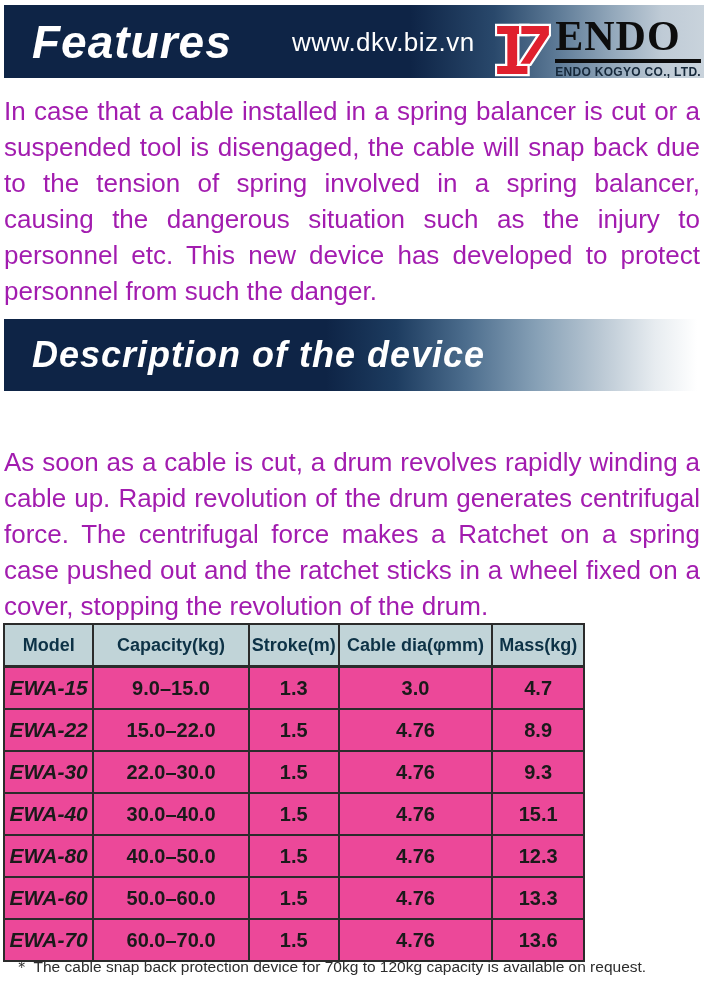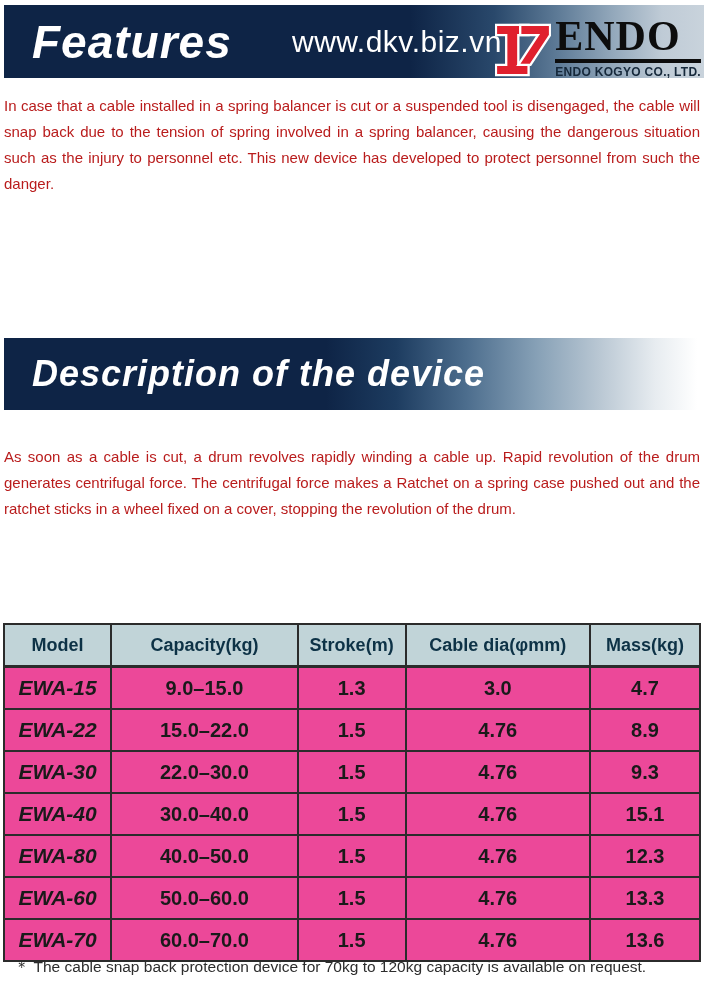--- a/index.html
+++ b/index.html
@@ -7,55 +7,55 @@
     position:relative;width:704px;height:981px;background:#ffffff;overflow:hidden;
     font-family:"Liberation Sans",sans-serif;color:#2d2d2d;
   }
   
   .banner{position:absolute;left:4px;right:0;display:flex;align-items:center;}
   .banner-features{
     top:5px;height:73px;
     background:linear-gradient(90deg,#0e2446 0%,#0e2446 58%,#29486b 70%,#5d7a96 79%,#93a8bb 87%,#bfcbd6 94%,#c9d3dc 100%);
   }
   .banner-desc{
-    top:338px;height:72px;
+    top:319px;height:72px;
     background:linear-gradient(90deg,#0e2446 0%,#0e2446 46%,#1d3c60 56%,#4c6d8d 66%,#86a0b6 76%,#b9c7d3 85%,#e7ecf0 93%,#ffffff 99%);
   }
   .banner-title{
     font-style:italic;font-weight:bold;color:#ffffff;
     font-size:46px;letter-spacing:1px;padding-left:28px;white-space:nowrap;
   }
   .banner-desc .banner-title{font-size:36px;}
   .website{
     position:absolute;left:288px;top:50%;transform:translateY(-50%);
-    color:#ffffff;font-size:30px;font-weight:400;letter-spacing:0.5px;white-space:nowrap;
+    color:#ffffff;font-size:26px;font-weight:400;letter-spacing:0.5px;white-space:nowrap;
   }
   
   .logo{position:absolute;right:3px;top:12px;display:flex;align-items:flex-end;}
   .logo-mark{width:56px;height:58px;margin-right:4px;margin-top:4px;}
   .logo-textcol{display:flex;flex-direction:column;}
   .logo-brand{
     font-family:"Liberation Serif",serif;font-weight:bold;color:#0d0d0d;
     font-size:42px;line-height:0.92;letter-spacing:1px;
     border-bottom:4px solid #0d0d0d;padding-bottom:3px;white-space:nowrap;
   }
   .logo-company{
     font-size:12px;font-weight:bold;color:#15283a;letter-spacing:0.3px;
     margin-top:2px;white-space:nowrap;text-align:left;
   }
   
   .body-text{
     position:absolute;left:4px;width:696px;margin:0;
-    font-size:15px;line-height:26px;text-align:justify;color:#b91c1c;
+    font-size:26px;line-height:36px;text-align:justify;color:#a21caf;
   }
   .p1{top:93px;}
   .p2{top:444px;}
   
   .spec-table{
-    position:absolute;left:3px;top:623px;width:698px;
+    position:absolute;left:3px;top:623px;width:582px;
     border-collapse:collapse;table-layout:fixed;
   }
   .spec-table th,.spec-table td{border:2px solid #2b2b2b;text-align:center;padding:0;}
   .spec-table th{
     height:40px;background:#c1d4d8;color:#0d3246;
     font-size:18px;font-weight:bold;border-bottom-width:3px;
   }
   .spec-table td{height:40px;font-size:20px;font-weight:bold;color:#1a1a1a;background:#ec4899;}
   .spec-table td.model-cell{font-style:italic;font-size:21px;}
   .col-model{width:15.4%;}.col-capacity{width:26.8%;}.col-stroke{width:15.5%;}

